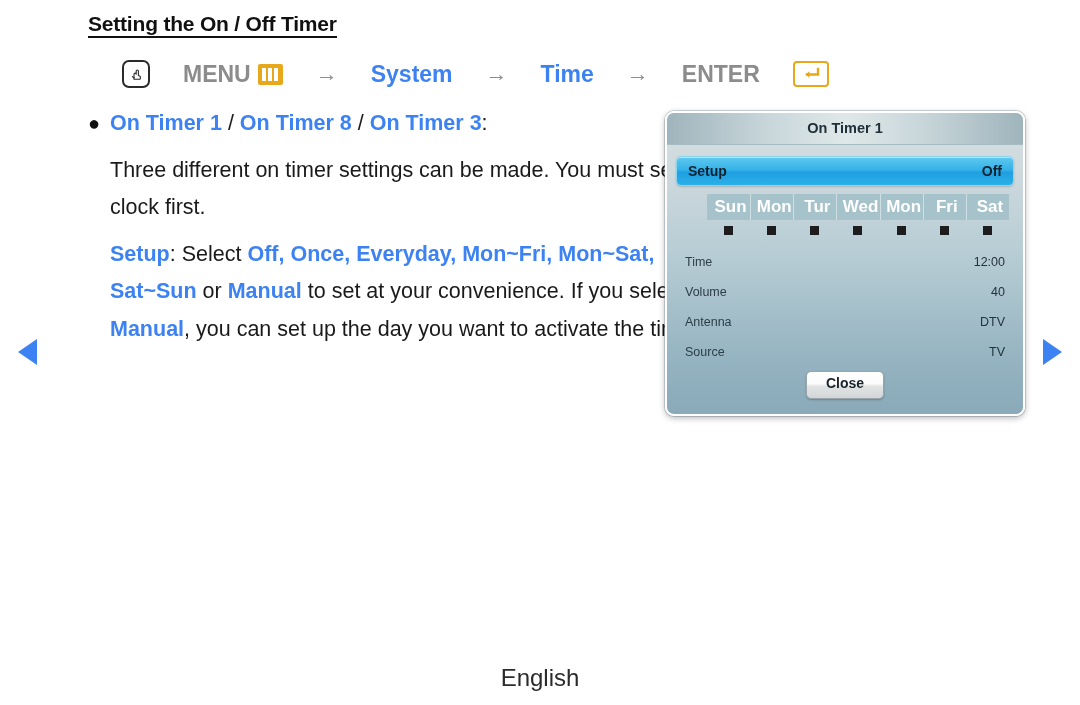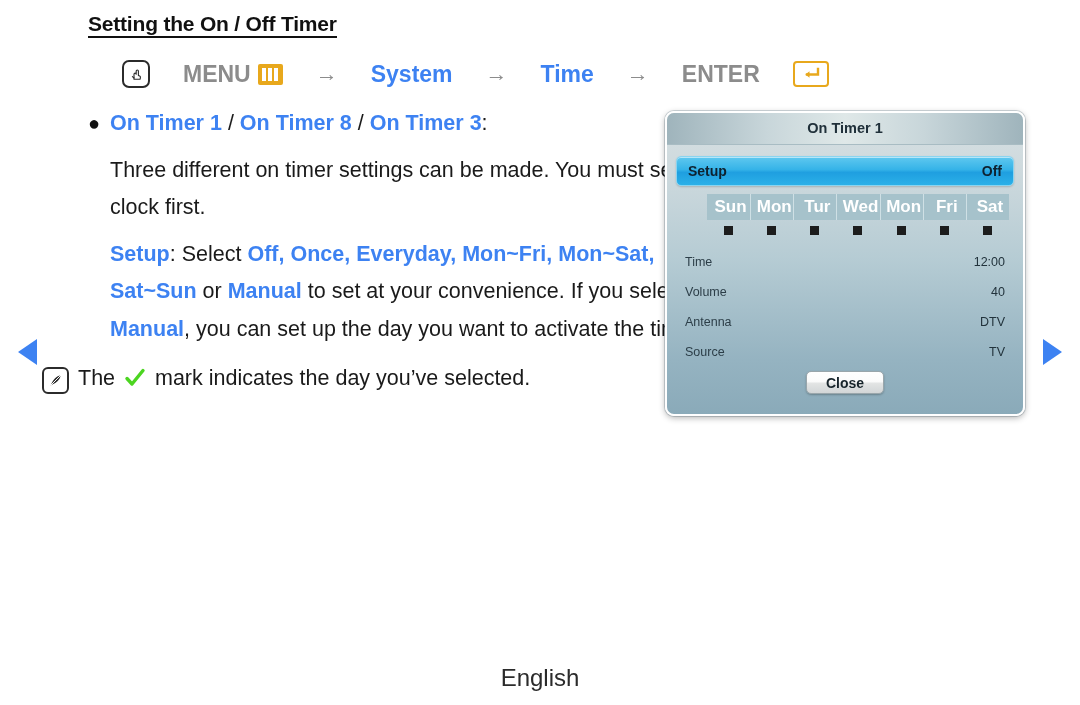--- a/index.html
+++ b/index.html
@@ -248,21 +248,21 @@
     align-items: center;
     font-size: 12.5px;
     color: #2c3e48;
     height: 30px;
   }
   .osd-row .val { color: #22333c; }
 
   .osd-close-wrap { display: flex; justify-content: center; margin-top: 4px; }
   .osd-close {
     min-width: 78px;
-    height: 23px;
+    height: 28px;
     line-height: 23px;
     text-align: center;
     font-size: 14px;
     font-weight: bold;
     color: #17242b;
     background: linear-gradient(to bottom, #ffffff 0%, #fbfbfb 45%, #e2e4e4 55%, #d2d6d7 100%);
     border: 1px solid #9aa6ab;
     border-radius: 5px;
     box-shadow: 0 1px 2px rgba(0,0,0,0.25), inset 0 1px 0 #ffffff;
     padding: 0 12px;
@@ -323,33 +323,20 @@
       </p>
       <p class="para">Three different on timer settings can be made. You must set the clock first.</p>
       <p class="para">
         <span class="blue">Setup</span><span class="plain">: Select </span><span class="blue">Off,</span><span class="blue"> Once,</span><span class="blue"> Everyday,</span>
         <span class="blue">Mon~Fri,</span><span class="blue"> Mon~Sat,</span><span class="blue"> Sat~Sun</span><span class="plain"> or </span><span class="blue">Manual</span>
         <span class="plain">to set at your convenience. If you select </span><span class="blue">Manual</span><span class="plain">, you can set up the day you want to activate the timer.</span>
       </p>
     </div>
   </div>
 
-  <div class="note-row">
-    <span class="icon-note">
-      <svg width="15" height="15" viewBox="0 0 15 15" aria-hidden="true">
-        <path d="M11.6 2.6 C8.6 3.4 5.2 6.3 3.4 10.8 L2.6 12.4 L4.3 11.6 C8.8 9.8 11.7 6.4 12.5 3.4 Z" fill="#2b2b2b"></path>
-        <path d="M3.0 12.0 L11.9 3.1" stroke="#ffffff" stroke-width="1" stroke-linecap="round"></path>
-      </svg>
-    </span>
-    <span class="note-text">
-      <span>The </span><span class="check"><svg width="22" height="20" viewBox="0 0 22 20" aria-hidden="true">
-            <path d="M3 10.5 L8 16 L19 2.5" fill="none" stroke="#4cd521" stroke-width="3.4" stroke-linecap="round" stroke-linejoin="round"></path>
-          </svg></span><span> mark indicates the day you’ve selected.</span>
-    </span>
-  </div>
 
 </div>
 
 <div class="nav-arrow left"></div>
 <div class="nav-arrow right"></div>
 
 <div class="osd">
   <div class="osd-title">On Timer 1</div>
 
   <div class="osd-setup-wrap">

